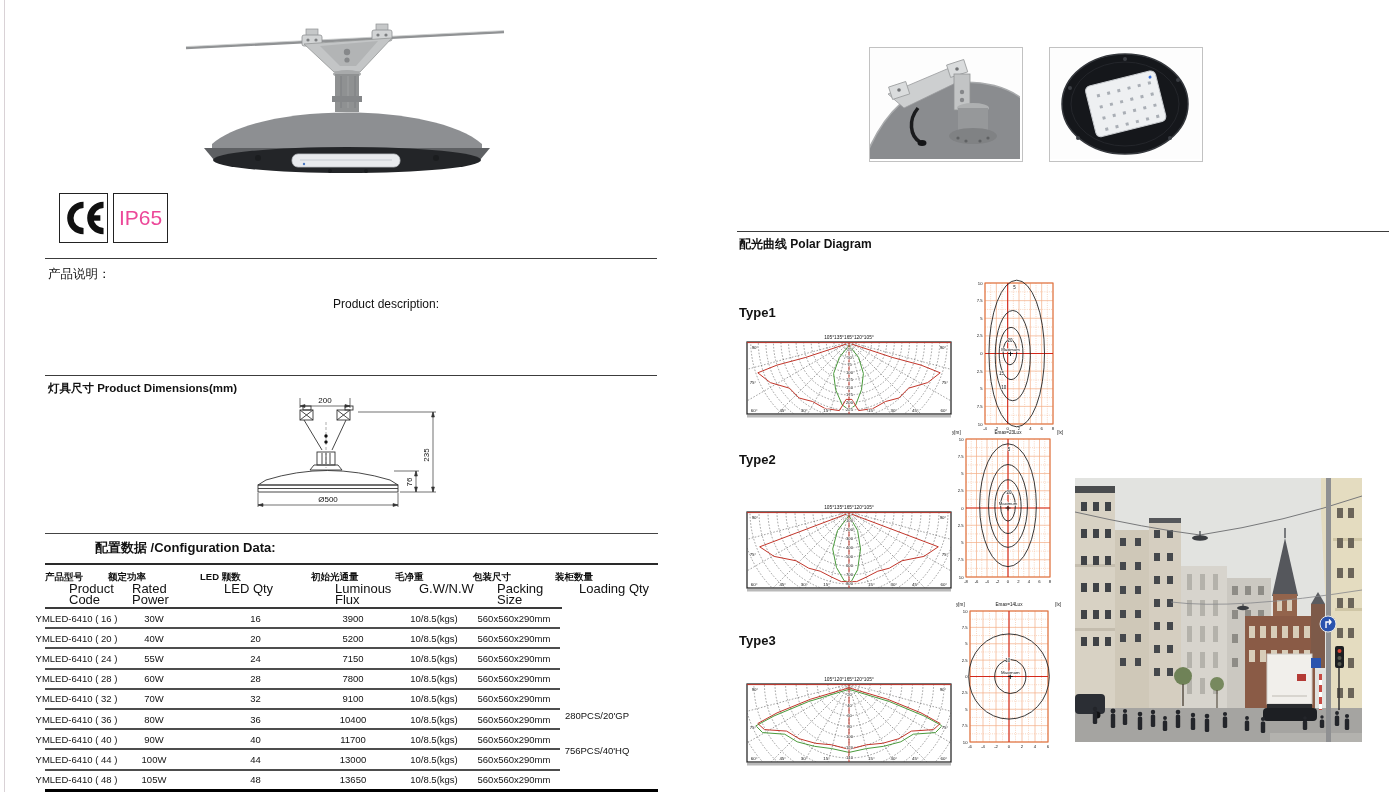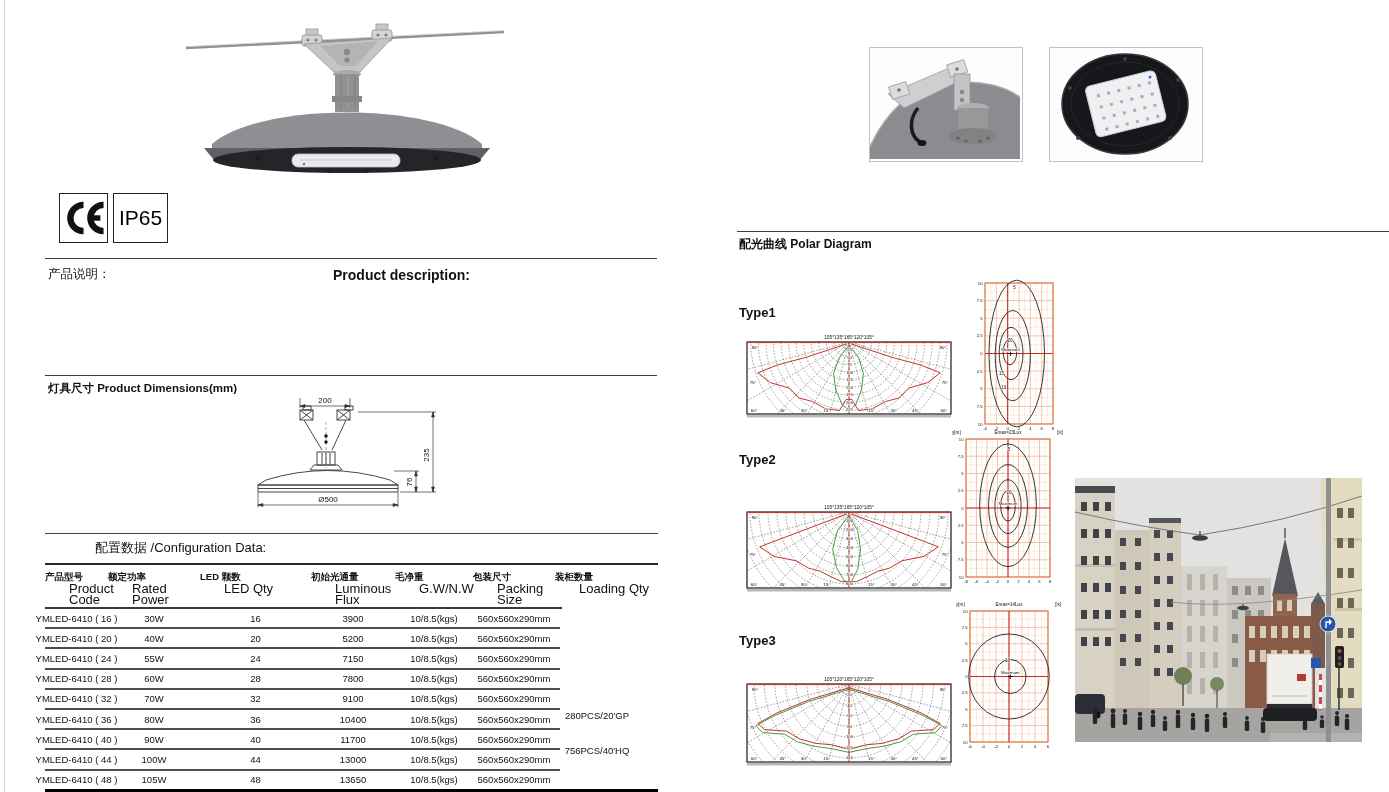--- a/index.html
+++ b/index.html
@@ -3,29 +3,29 @@
 <meta charset="utf-8">
 <style>
   html,body{margin:0;padding:0;background:#fff;}
   .page{position:relative;width:1389px;height:792px;background:#fff;overflow:hidden;
         font-family:"Liberation Sans","DejaVu Sans",sans-serif;color:#111;}
   .edge{position:absolute;top:0;width:1px;height:100%;background:#d9d2d6;}
   .abs{position:absolute;}
   .hr{position:absolute;height:1px;background:#3c3c3c;}
   .cert-box{position:absolute;border:1.5px solid #222;background:#fff;display:flex;align-items:center;justify-content:center;}
   .sr{position:absolute;width:1px;height:1px;overflow:hidden;clip:rect(0 0 0 0);}
-  .ip65{font-size:21px;letter-spacing:0;color:#000000;}
+  .ip65{font-size:21px;letter-spacing:0;color:#ec4899;}
   .sec-title-zh{position:absolute;font-size:12.5px;font-weight:400;}
-  .sec-title-en{position:absolute;font-size:14px;font-weight:700;}
+  .sec-title-en{position:absolute;font-size:12px;font-weight:400;margin-top:30px;}
   .desc-col{position:absolute;font-size:11px;}
   .desc-item{margin-bottom:5.5px;line-height:11.5px;}
   .dims-title{position:absolute;font-size:11.5px;font-weight:600;}
   .table-wrap{position:absolute;left:45px;top:533px;width:613px;height:259px;}
   .t-topline{position:absolute;left:0;top:0;width:613px;height:1px;background:#444;}
-  .t-title{position:absolute;left:3px;top:6px;font-size:13px;font-weight:400;padding-left:47px;}
+  .t-title{position:absolute;left:3px;top:6px;font-size:13px;font-weight:700;padding-left:47px;}
   .t-thick{position:absolute;left:0;top:30px;width:613px;height:2px;background:#2a2a2a;}
   .thead{position:absolute;left:0;top:36px;display:grid;grid-template-columns:63px 92px 111px 84px 78px 82px 103px;width:613px;}
   .hcell{text-align:left;padding-top:2px;}
   .hcell .zh{display:block;font-size:9.5px;font-weight:700;line-height:12px;}
   .hcell .en{display:block;font-size:13px;font-weight:400;line-height:11px;margin-left:24px;}
   .t-hline{position:absolute;left:0;top:74px;width:517px;height:2px;background:#3a3a3a;}
   .rows{position:absolute;left:0;top:76px;width:515px;}
   .trow{display:grid;grid-template-columns:63px 92px 111px 84px 78px 82px;height:18.2px;border-bottom:2px solid #4d4d4d;}
   .trow:last-child{border-bottom:none;}
   .tcell{display:flex;align-items:center;justify-content:center;font-size:9.5px;white-space:nowrap;}

